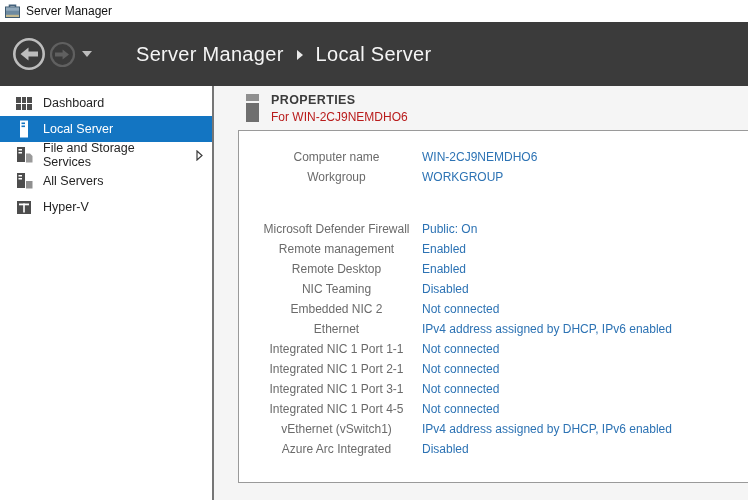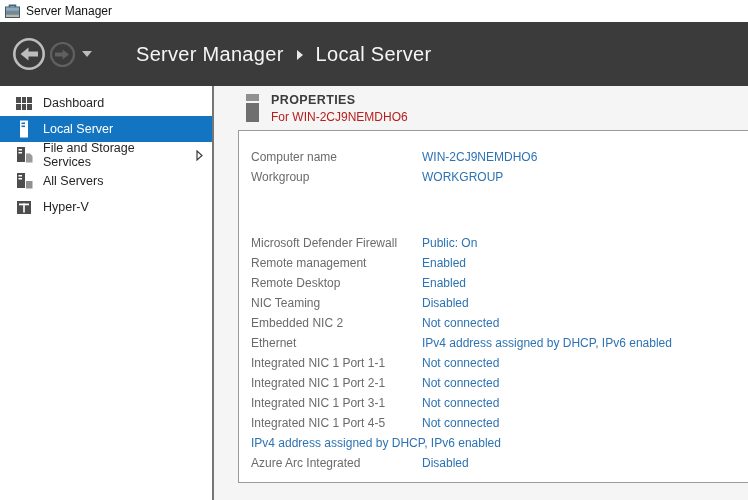--- a/index.html
+++ b/index.html
@@ -54,23 +54,24 @@
     height:44px; display:flex; align-items:flex-start; gap:12px;
     padding:7px 0 0 32px;
   }
   .tile-title { font-size:12.5px; font-weight:bold; color:#3c3c3c; letter-spacing:0.4px; line-height:15px; }
   .tile-sub { font-size:12px; color:#b91c1c; margin-top:2px; }
 
   .panel {
     margin-left:24px; height:353px; background:#ffffff;
     border:1px solid #9a9a9a; border-right:none;
     padding:16px 0 0 12px;
+    text-align:center;
   }
   .prow { display:flex; height:20px; line-height:20px; font-size:12px; white-space:nowrap; }
-  .prow.gap { margin-top:46px; }
+  .prow.gap { margin-top:32px; }
   .plabel { width:171px; color:#6b6b6b; flex:none; }
   .pvalue { color:#2d73b4; text-decoration:none; cursor:pointer; }
 </style>
 </head>
 <body>
 
 <div class="titlebar">
   <span style="display:flex;">
     <svg width="15" height="14" viewBox="0 0 15 14">
       <path d="M4.5 3.2 V1.4 h6 V3.2" stroke="#44627c" stroke-width="1.6" fill="none"></path>
@@ -239,20 +240,21 @@
       </div>
       <div class="prow">
         <span class="plabel">Integrated NIC 1 Port 3-1</span>
         <a class="pvalue">Not connected</a>
       </div>
       <div class="prow">
         <span class="plabel">Integrated NIC 1 Port 4-5</span>
         <a class="pvalue">Not connected</a>
       </div>
       <div class="prow">
+        <span class="plabel">vEthernet (vSwitch1)</span>
         <a class="pvalue">IPv4 address assigned by DHCP, IPv6 enabled</a>
       </div>
       <div class="prow">
         <span class="plabel">Azure Arc Integrated</span>
         <a class="pvalue">Disabled</a>
       </div>
 
     </div>
   </div>
 </div>

